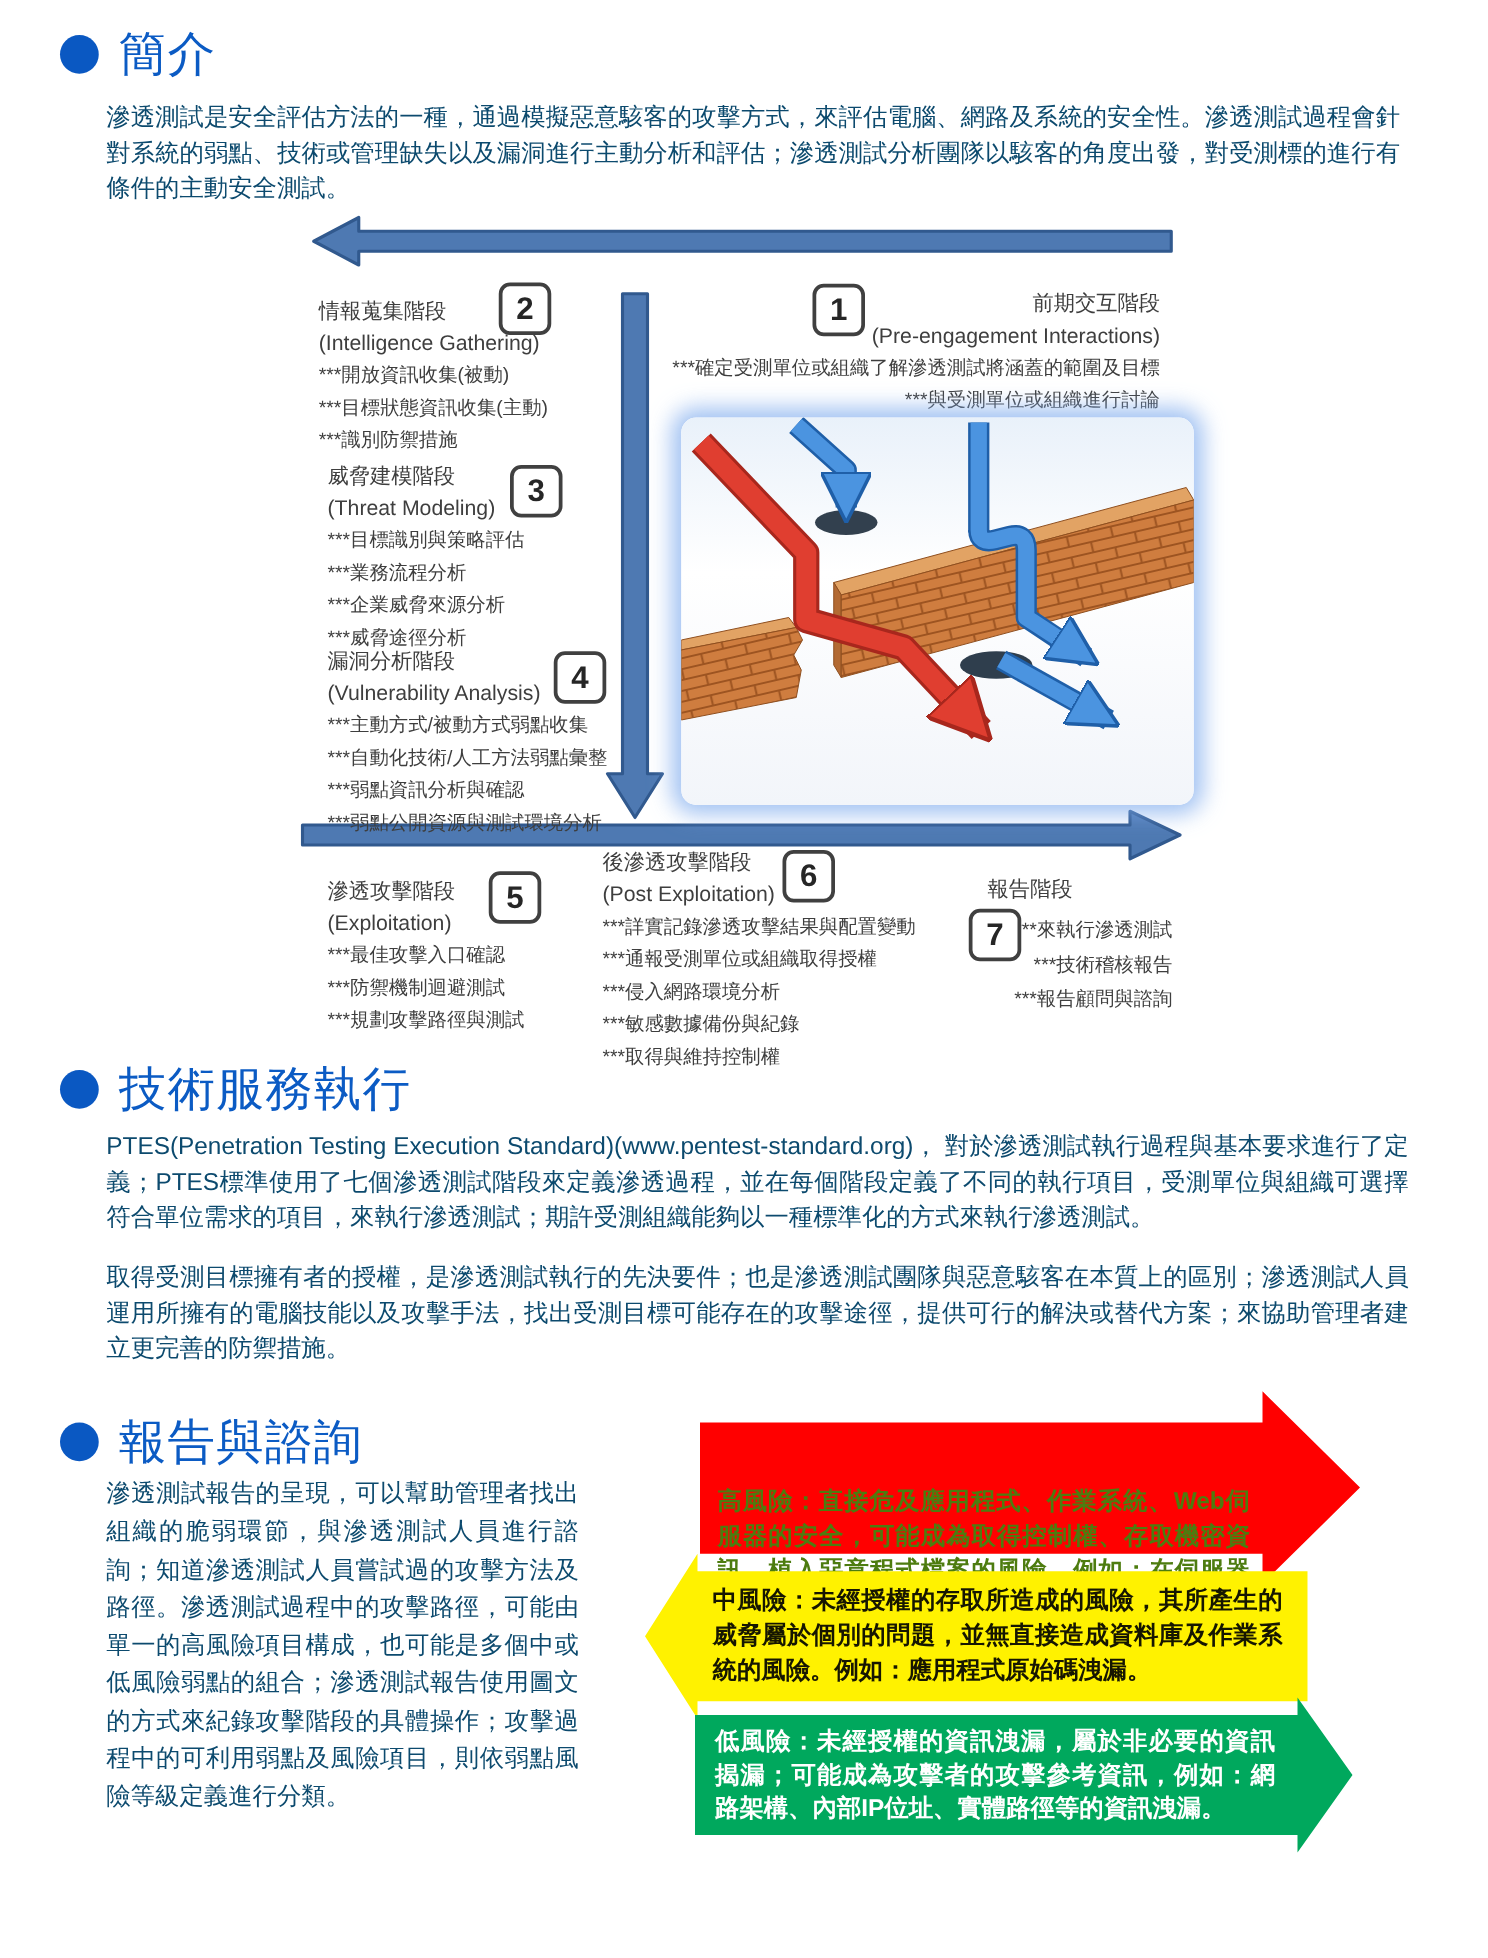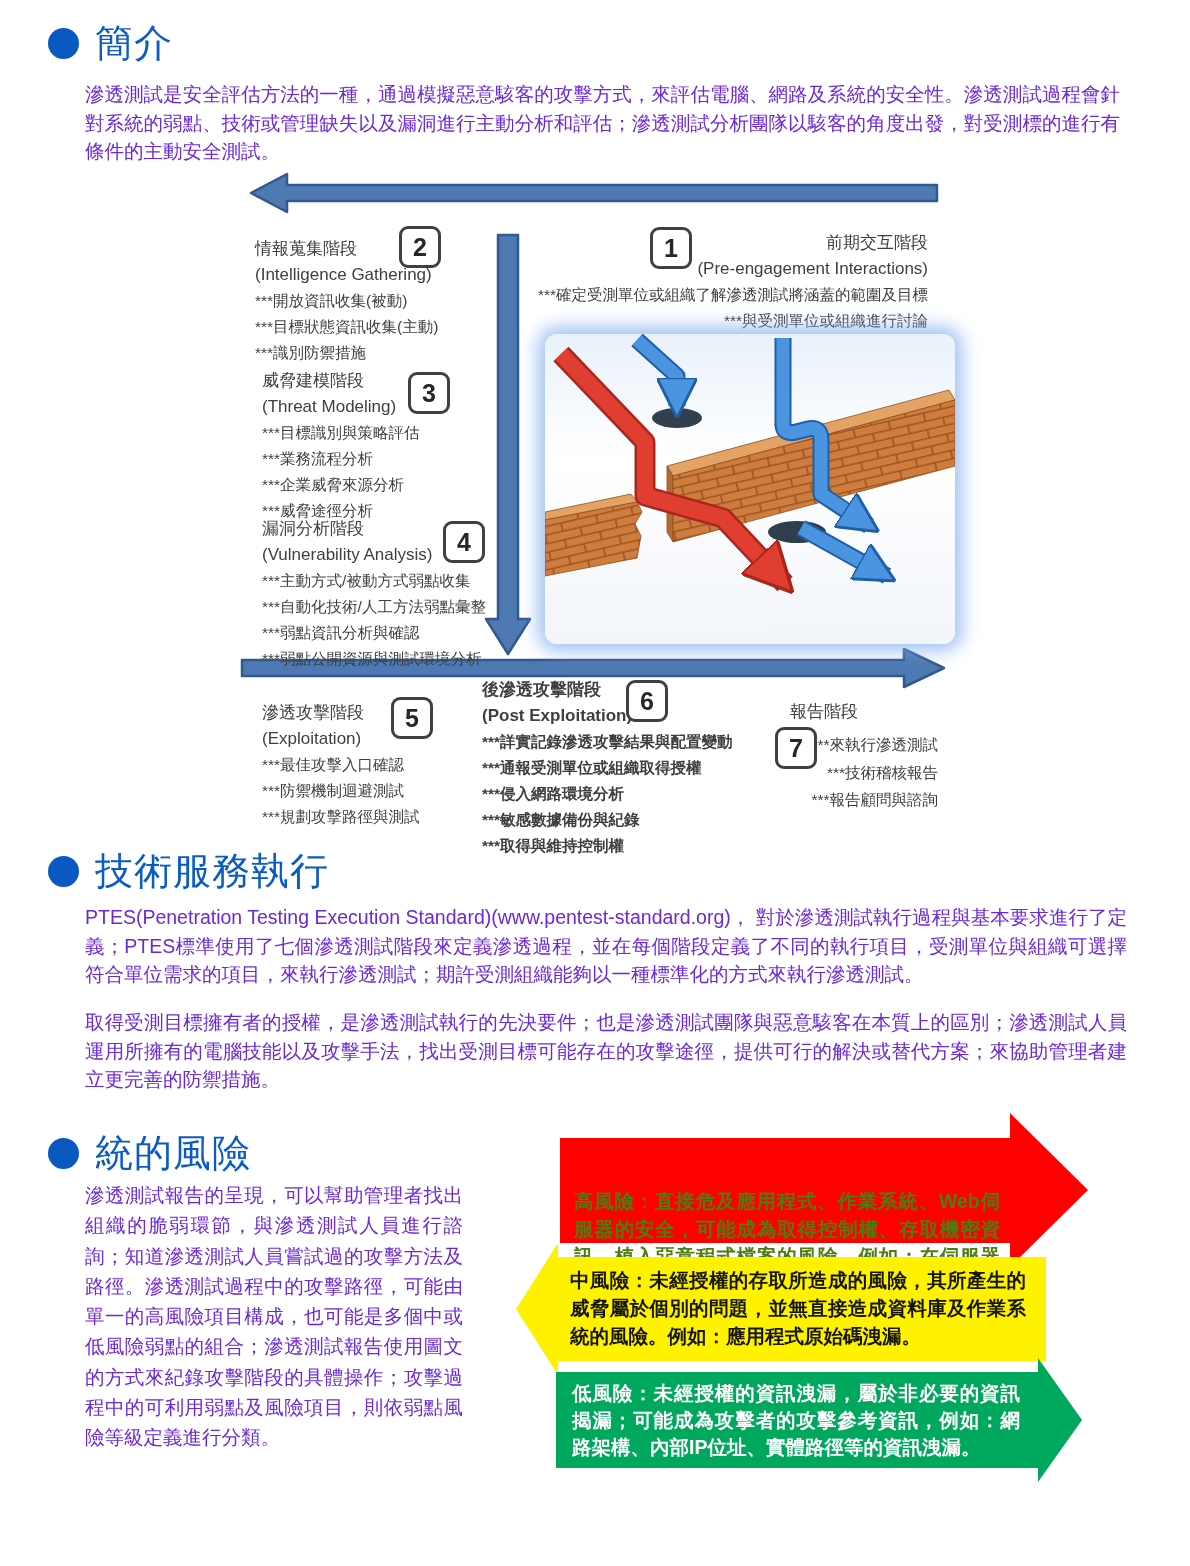--- a/index.html
+++ b/index.html
@@ -4,21 +4,21 @@
 <style>
   html,body{margin:0;padding:0;background:#fff;}
   .page{position:relative;width:1190px;height:1566px;background:#ffffff;overflow:hidden;
         font-family:"Liberation Sans","DejaVu Sans",sans-serif;color:#3d3d3d;padding-left:48px;}
   .abs{position:absolute;}
   
   .sec-head{position:absolute;display:flex;align-items:center;gap:16px;}
   .dot{width:31px;height:31px;border-radius:50%;background:#0a58c2;flex:0 0 auto;}
   .sec-title{font-size:38px;color:#0b5bc4;letter-spacing:1px;white-space:nowrap;}
   
-  .para{position:absolute;font-size:19.5px;line-height:28.5px;color:#6d28d9;text-align:justify;}
+  .para{position:absolute;font-size:19.5px;line-height:28.5px;color:#0c4a6e;text-align:justify;}
   
   .stage{position:absolute;color:#3e3e3e;}
   .s-title{font-size:17px;line-height:26px;white-space:nowrap;}
   .s-sub{font-size:17px;line-height:26px;white-space:nowrap;}
   .s-item{font-size:15.5px;line-height:26px;white-space:nowrap;}
   .stage.r .s-title,.stage.r .s-sub,.stage.r .s-item{white-space:nowrap;}
   .numbox{position:absolute;width:36px;height:36px;background:#fff;border:3px solid #404040;
           border-radius:9px;display:flex;align-items:center;justify-content:center;
           font-size:25px;font-weight:bold;color:#262626;}
   
@@ -136,21 +136,21 @@
 
   <div class="stage" style="left:262px;top:700px;">
     <div class="s-title">滲透攻擊階段</div>
     <div class="s-sub">(Exploitation)</div>
     <div class="s-item">***最佳攻擊入口確認</div>
     <div class="s-item">***防禦機制迴避測試</div>
     <div class="s-item">***規劃攻擊路徑與測試</div>
   </div>
   <div class="numbox" style="left:391px;top:697px;">5</div>
 
-  <div class="stage" style="left:482px;top:677px;font-weight:bold;">
+  <div class="stage" style="left:482px;top:677px;">
     <div class="s-title">後滲透攻擊階段</div>
     <div class="s-sub">(Post Exploitation)</div>
     <div class="s-item">***詳實記錄滲透攻擊結果與配置變動</div>
     <div class="s-item">***通報受測單位或組織取得授權</div>
     <div class="s-item">***侵入網路環境分析</div>
     <div class="s-item">***敏感數據備份與紀錄</div>
     <div class="s-item">***取得與維持控制權</div>
   </div>
   <div class="numbox" style="left:626px;top:680px;">6</div>
 
@@ -166,21 +166,21 @@
 
   <div class="sec-head" style="left:48px;top:846px;">
     <div class="dot"></div>
     <div class="sec-title">技術服務執行</div>
   </div>
   <div class="para" style="left:85px;top:903px;width:1042px;">PTES(Penetration Testing Execution Standard)(www.pentest-standard.org)， 對於滲透測試執行過程與基本要求進行了定義；PTES標準使用了七個滲透測試階段來定義滲透過程，並在每個階段定義了不同的執行項目，受測單位與組織可選擇符合單位需求的項目，來執行滲透測試；期許受測組織能夠以一種標準化的方式來執行滲透測試。</div>
   <div class="para" style="left:85px;top:1008px;width:1042px;">取得受測目標擁有者的授權，是滲透測試執行的先決要件；也是滲透測試團隊與惡意駭客在本質上的區別；滲透測試人員運用所擁有的電腦技能以及攻擊手法，找出受測目標可能存在的攻擊途徑，提供可行的解決或替代方案；來協助管理者建立更完善的防禦措施。</div>
 
   <div class="sec-head" style="left:48px;top:1128px;">
     <div class="dot"></div>
-    <div class="sec-title">統的風險</div>
+    <div class="sec-title">報告與諮詢</div>
   </div>
   <div class="para" style="left:85px;top:1180px;width:378px;line-height:30.3px;">滲透測試報告的呈現，可以幫助管理者找出組織的脆弱環節，與滲透測試人員進行諮詢；知道滲透測試人員嘗試過的攻擊方法及路徑。滲透測試過程中的攻擊路徑，可能由單一的高風險項目構成，也可能是多個中或低風險弱點的組合；滲透測試報告使用圖文的方式來紀錄攻擊階段的具體操作；攻擊過程中的可利用弱點及風險項目，則依弱點風險等級定義進行分類。</div>
 
   <svg class="abs" style="left:552px;top:1110px;" width="544" height="160">
     <polygon points="8,28 458,28 458,3 536,80 458,157 458,133 8,133" fill="#ff0000"></polygon>
   </svg>
   <div class="banner-text" style="left:574px;top:1188px;width:426px;line-height:27.5px;color:#4d7c0f;">高風險：直接危及應用程式、作業系統、Web伺服器的安全，可能成為取得控制權、存取機密資訊、植入惡意程式檔案的風險，例如：在伺服器上執行指令。</div>
 
   <svg class="abs" style="left:512px;top:1239px;" width="540" height="140">
     <polygon points="534,18 46,18 46,4 4,70 46,136 46,122 534,122" fill="#fff200"></polygon>

